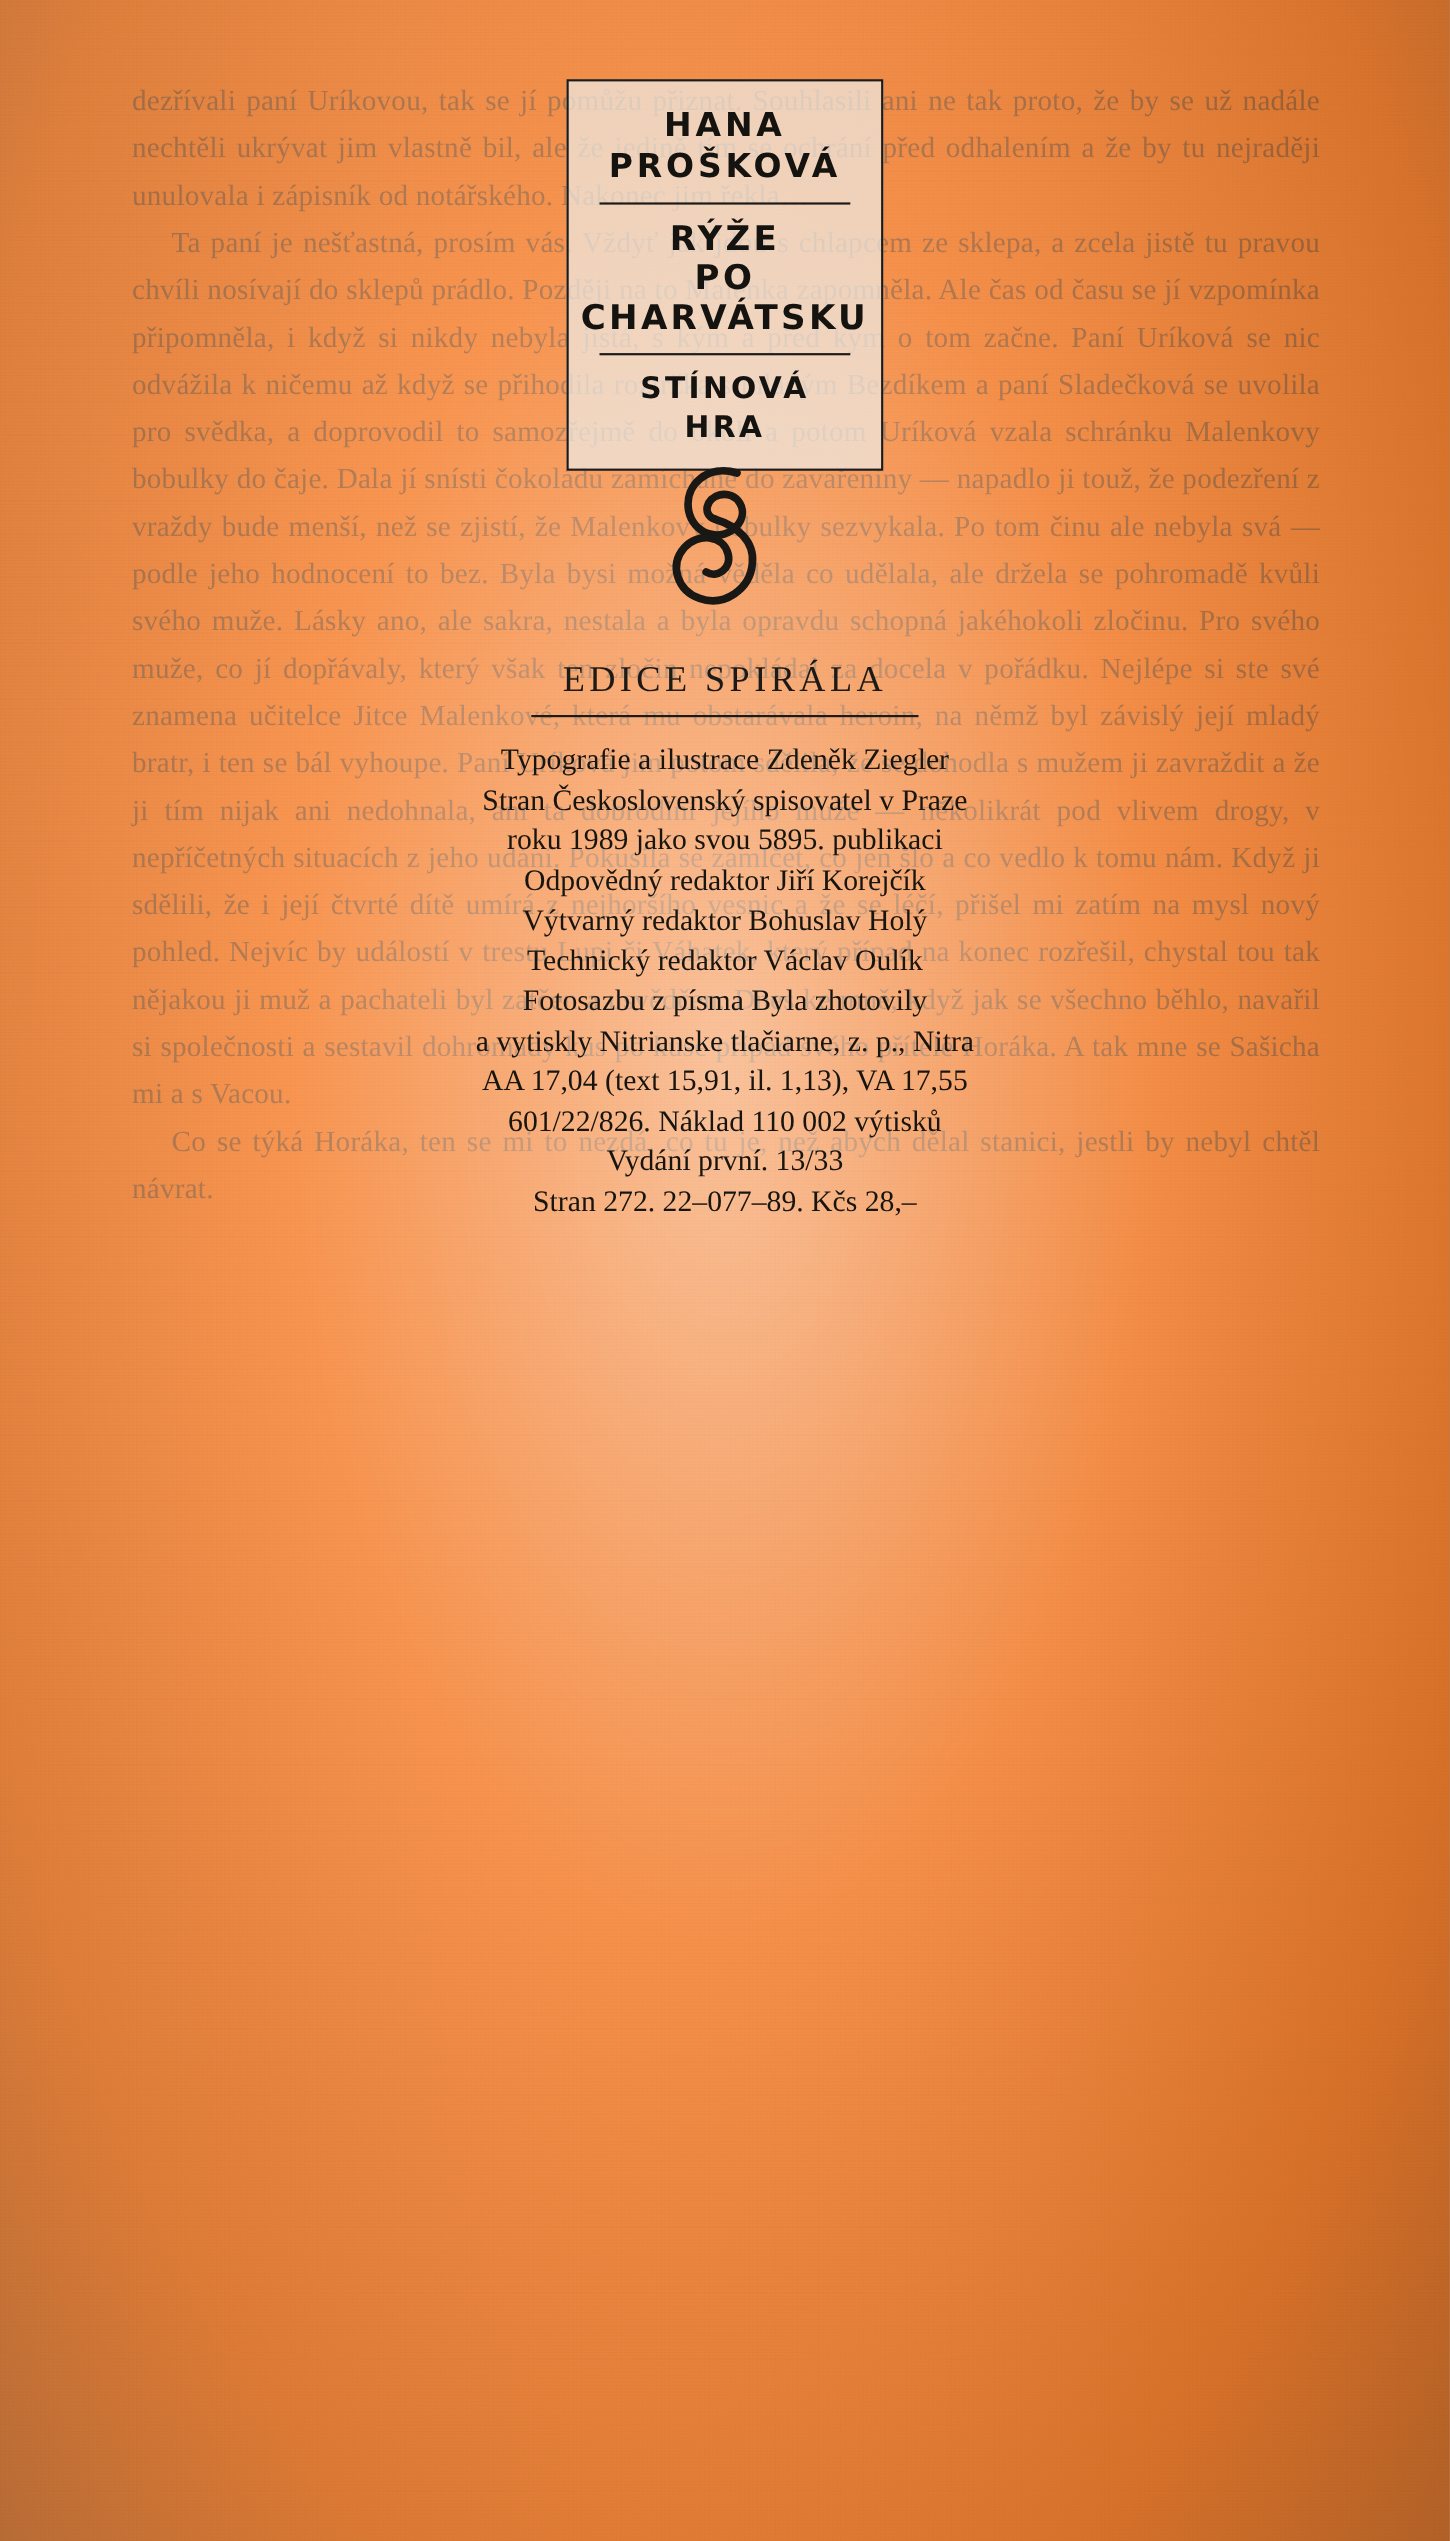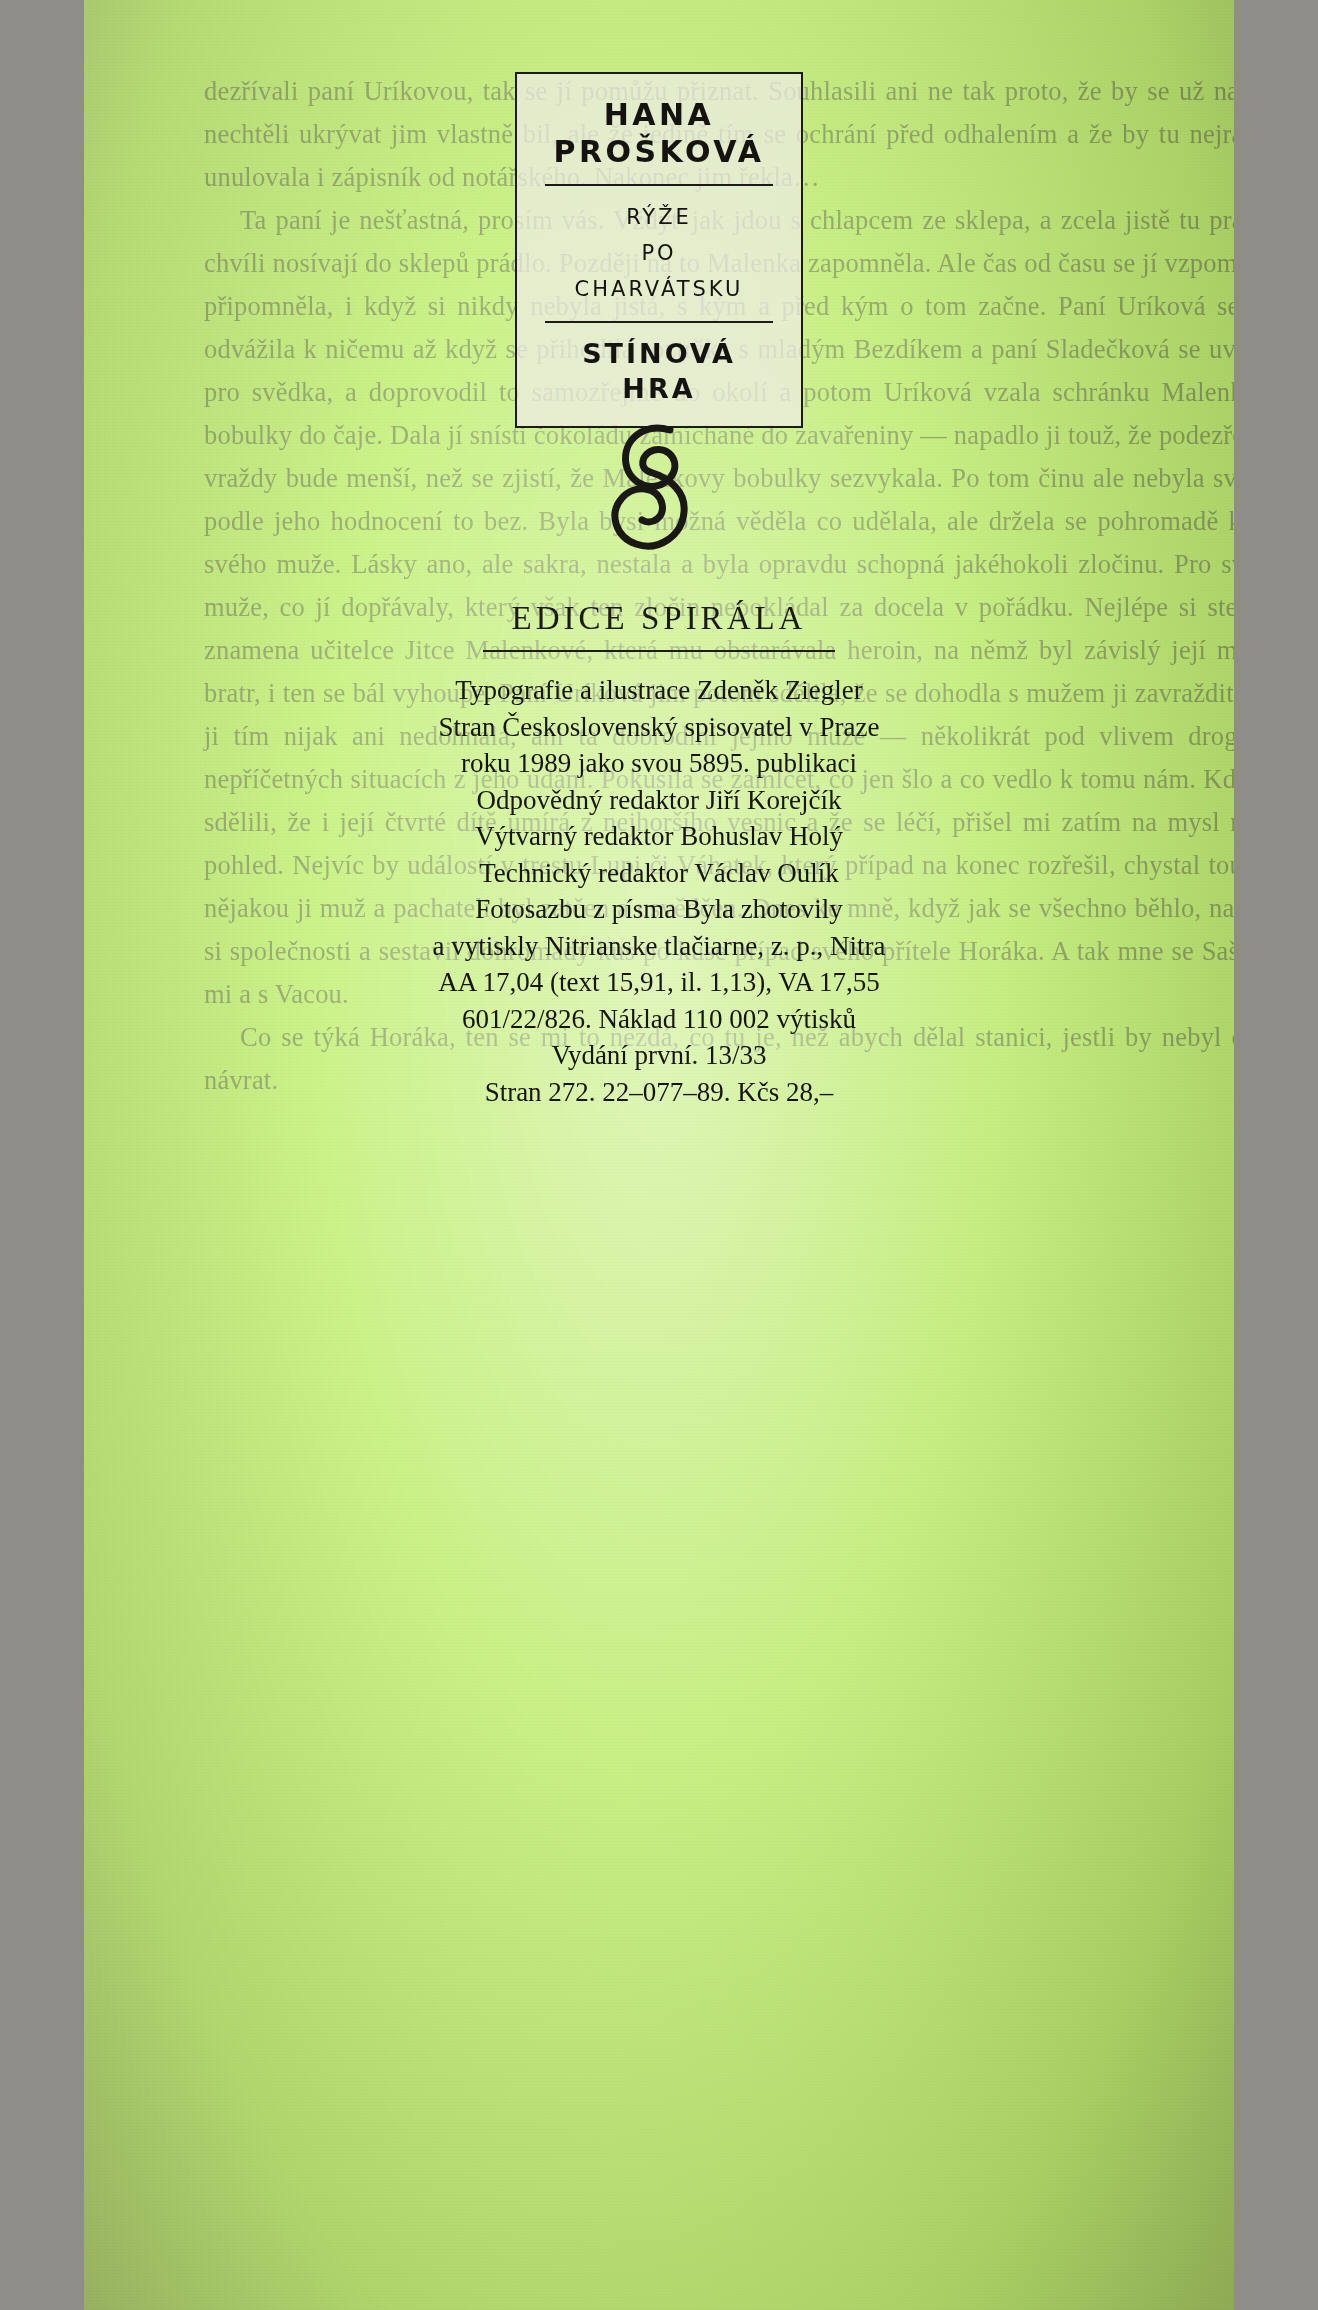--- a/index.html
+++ b/index.html
@@ -2,24 +2,24 @@
 <html><head>
 <meta charset="utf-8">
 <style>
   html, body {
     margin: 0;
     padding: 0;
     background: #8f8d88;
   }
   .page {
     position: relative;
-    width: 1150px;
+    width: 1318px;
     height: 2310px;
     margin: 0 auto;
-    background: #bef264;
+    background: #f97316;
     overflow: hidden;
     font-family: "Liberation Serif", serif;
   }
   
   .paper-tone {
     position: absolute;
     inset: 0;
     background:
       radial-gradient(ellipse at 50% 42%, rgba(255,255,255,0.55) 0%, rgba(255,255,255,0.18) 42%, rgba(120,115,108,0.20) 78%, rgba(80,76,70,0.38) 100%),
       linear-gradient(100deg, rgba(255,255,255,0.12) 0%, rgba(0,0,0,0.05) 100%);
@@ -81,22 +81,22 @@
     color: #15130f;
   }
   .rule {
     width: 86%;
     margin: 14px auto 13px auto;
     height: 2px;
     background: #1d1b19;
   }
   .title-box .tt {
     font-family: "DejaVu Sans", sans-serif;
-    font-weight: 400;
-    font-size: 21px;
+    font-weight: 700;
+    font-size: 31px;
     letter-spacing: 3px;
     line-height: 36px;
     color: #15130f;
   }
   .title-box .tt2 {
     font-family: "DejaVu Sans", sans-serif;
     font-weight: 700;
     font-size: 27px;
     letter-spacing: 3px;
     line-height: 35px;

